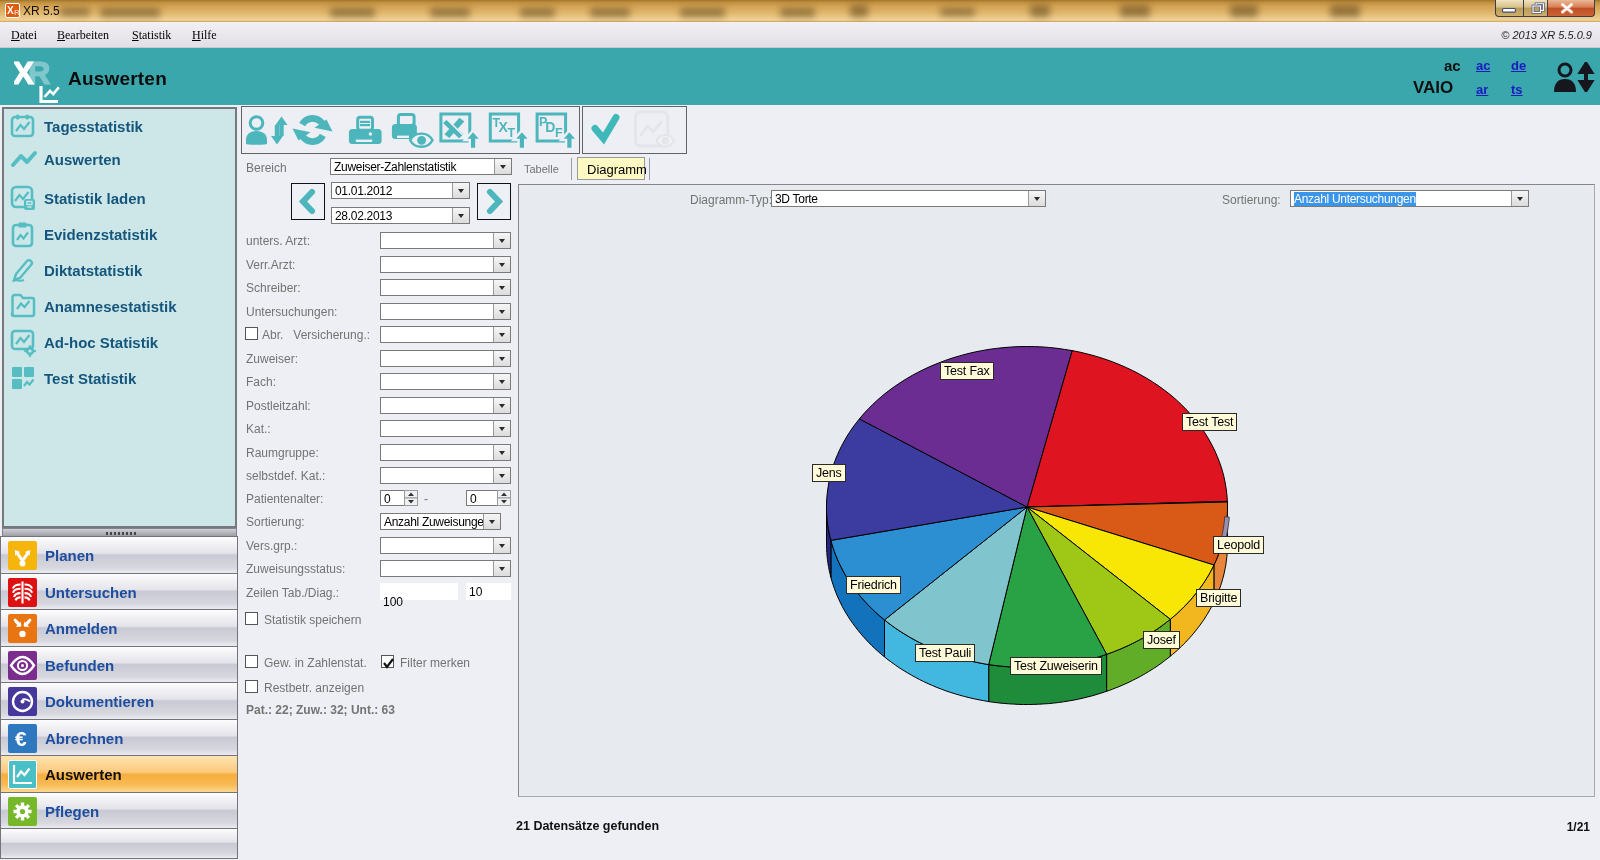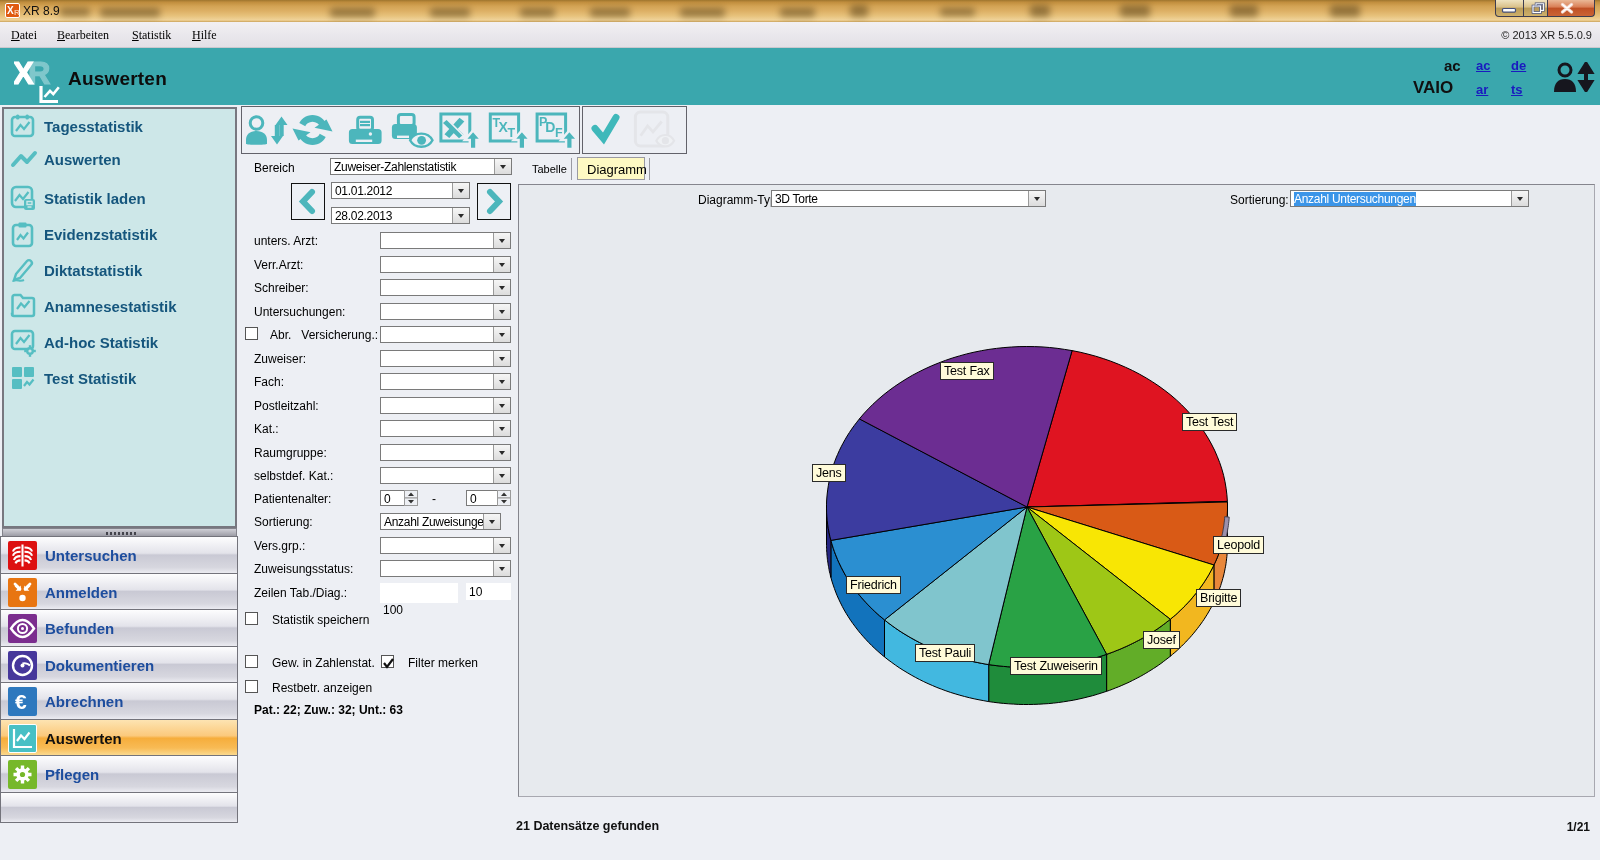--- a/index.html
+++ b/index.html
@@ -15,21 +15,21 @@
 .winbtn { position:absolute; top:0; height:17px; border:1px solid #3c3c50; border-top:none; }
 #btn-min  { left:1495px; width:29px; border-radius:0 0 0 4px; background:linear-gradient(#efe3c0,#d9c089 45%,#b99b58 50%,#cfb06a); }
 #btn-max  { left:1523px; width:25px; background:linear-gradient(#efe3c0,#d9c089 45%,#b99b58 50%,#cfb06a); }
 #btn-close{ left:1547px; width:48px; border-radius:0 0 4px 0; background:linear-gradient(#eab896,#d97d54 45%,#bf4f24 50%,#ca6436); }
 
 
 #menubar { position:absolute; left:0; top:22px; width:1600px; height:26px;
   background:linear-gradient(#f2f0f3,#e9e7ec 55%,#e2e0e6); border-bottom:1px solid #cac8ce; font-size:12px; color:#000; }
 #menubar span.mi { position:absolute; top:6px;font-family:Liberation Serif, serif; }
 #menubar u { text-decoration:underline; }
-#copyright { position:absolute; top:7px; right:8px; font-size:11px; color:#222; }
+#copyright { position:absolute; top:7px; right:8px; font-size:11px; color:#222;font-style:italic; }
 
 
 #header { position:absolute; left:0; top:48px; width:1600px; height:57px; background:#3aa7ad; }
 #hdr-title { position:absolute; left:68px; top:20px; font-size:19px; font-weight:bold; color:#0d0d0d; letter-spacing:0.2px; }
 #logo { position:absolute; left:14px; top:7px; width:48px; height:46px; }
 .hlink { color:#1a1abf; text-decoration:underline; font-weight:bold; font-size:13px; position:absolute; }
 .htxt  { color:#101010; font-weight:bold; position:absolute; }
 
 
 #sidebar { position:absolute; left:2px; top:107px; width:235px; height:421px;
@@ -47,21 +47,21 @@
 .navbtn.empty { height:31px; }
 .navbtn.active { background:linear-gradient(#fde4b2,#fbc97c 45%,#f6ad3c 52%,#f8bb55 80%,#fbd98e); }
 .navbtn .nicon { position:absolute; left:7px; top:4px; width:29px; height:29px; border-radius:2px; }
 .navbtn .nlbl { position:absolute; left:44px; top:10px; font-size:15px; font-weight:bold; color:#1d4d9e; }
 .navbtn.active .nlbl { color:#111; }
 
 
 #toolbar1 { position:absolute; left:241px; top:106px; width:339px; height:48px; border:1px solid #62626a; }
 #toolbar2 { position:absolute; left:582px; top:106px; width:105px; height:48px; border:1px solid #62626a; }
 
-.flabel { position:absolute; font-size:12px; color:#000000; white-space:nowrap;margin-left:8px; }
+.flabel { position:absolute; font-size:12px; color:#737373; white-space:nowrap; }
 .combo { position:absolute; height:17px; background:#fff; border:1px solid #7a7a7a; }
 .combo .txt { position:absolute; left:3px; top:1px; font-size:12px; white-space:nowrap; letter-spacing:-0.3px; }
 .combo .btn { position:absolute; right:0; top:0; width:17px; height:15px; background:linear-gradient(#f6f6f6,#dcdcdc); border-left:1px solid #9a9a9a; }
 .combo .btn:after { content:""; position:absolute; left:5px; top:6px; border:3.5px solid transparent; border-top:4px solid #2a2a2a; }
 
 .cbox { position:absolute; width:13px; height:13px; background:#fff; border:1px solid #555; }
 #chartpanel { position:absolute; left:518px; top:184px; width:1077px; height:613px;
   background:#e7eaee; border:1px solid #85858d; border-right:1px solid #a8a8b0; border-bottom:1px solid #a8a8b0; }
 
 .plabel { position:absolute; background:#fffbd9; border:1px solid #2a2a2a; font-size:12.5px; line-height:14px; color:#000;
@@ -85,21 +85,21 @@
     <div class="blob" style="left:850px;top:5px;width:18px;height:12px"></div>
     <div class="blob" style="left:940px;top:8px;width:35px;height:8px"></div>
     <div class="blob" style="left:1030px;top:5px;width:20px;height:12px"></div>
     <div class="blob" style="left:1120px;top:5px;width:30px;height:12px"></div>
     <div class="blob" style="left:1230px;top:5px;width:28px;height:12px"></div>
     <div class="blob" style="left:1330px;top:5px;width:30px;height:12px"></div>
     <div id="tb-icon">
         <span style="position:absolute;left:1px;top:0">X</span>
         <span style="position:absolute;left:8px;top:2px;font-size:8px;color:#f8c9a8">R</span>
       </div>
-    <div id="tb-title">XR 8.9</div>
+    <div id="tb-title">XR 5.5</div>
     <div class="winbtn" id="btn-min"></div>
     <div class="winbtn" id="btn-max"></div>
     <div class="winbtn" id="btn-close"></div>
     <svg style="position:absolute;left:1495px;top:0;width:100px;height:17px" viewBox="0 0 100 17">
       <rect x="7.5" y="8.5" width="13" height="3.6" rx="1" fill="#fdfdfd" stroke="#46507a" stroke-width="1.2"></rect>
       <g fill="none">
           <rect x="38" y="6" width="7.5" height="6.5" stroke="#46507a" stroke-width="2.6"></rect>
           <rect x="38" y="6" width="7.5" height="6.5" stroke="#fff" stroke-width="1.2"></rect>
       <path d="M41 6 v-2.2 h7.6 v6.6 h-2.6" stroke="#46507a" stroke-width="2.4"></path>
           <path d="M41 6 v-2.2 h7.6 v6.6 h-2.6" stroke="#fff" stroke-width="1.1"></path>
@@ -226,20 +226,33 @@
           </g>
         </svg>
       <span class="lbl">Test Statistik</span>
     </div>
   </div>
   <div id="splitter">
       <div class="dots"></div>
     </div>
   <div id="navbtns">
     <div class="navbtn">
+        <div class="nicon" style="background:#f6b50d">
+      <svg width="29" height="29" viewBox="0 0 29 29">
+        <g stroke="#fff" stroke-width="3" fill="none">
+              <path d="M14.5 19.5 L9.6 12.9 M14.5 19.5 L19.4 12.9"></path>
+            </g>
+        <path d="M6.8 9.0 L12.1 11.1 L7.2 14.7 z" fill="#fff"></path>
+        <path d="M22.2 9.0 L16.9 11.1 L21.8 14.7 z" fill="#fff"></path>
+        <circle cx="14.5" cy="22.5" r="3" fill="#fff"></circle>
+          </svg>
+    </div>
+        <span class="nlbl">Planen</span>
+      </div>
+    <div class="navbtn">
         <div class="nicon" style="background:#dd1111">
       <svg width="29" height="29" viewBox="0 0 29 29">
             <g stroke="#fff" stroke-width="2.1" fill="none">
         <path d="M14.5 3.5 v22"></path>
         <path d="M12.5 6.5 C7.5 6.5 5.5 8.5 5 10.5 M16.5 6.5 C21.5 6.5 23.5 8.5 24 10.5"></path>
         <path d="M12.5 10.8 C7.5 10.8 5.5 12.8 5 14.8 M16.5 10.8 C21.5 10.8 23.5 12.8 24 14.8"></path>
         <path d="M12.5 15.1 C8.5 15.1 6.5 17.1 6 19.1 M16.5 15.1 C20.5 15.1 22.5 17.1 23 19.1"></path>
         <path d="M12.5 19.4 C9.5 19.4 8 20.9 7.5 22.4 M16.5 19.4 C19.5 19.4 21 20.9 21.5 22.4"></path>
             </g>
           </svg>
@@ -479,21 +492,21 @@
     </div>
   <span class="flabel" style="left:246px;top:539px">Vers.grp.:</span>
   <div class="combo" style="left:380px;top:537px;width:131px">
       <span class="btn"></span>
     </div>
   <span class="flabel" style="left:246px;top:562px">Zuweisungsstatus:</span>
   <div class="combo" style="left:380px;top:560px;width:131px">
       <span class="btn"></span>
     </div>
   <span class="flabel" style="left:246px;top:586px">Zeilen Tab./Diag.:</span>
-  <div style="position:absolute;left:380px;top:583px;width:78px;height:17px;background:#fff;font-size:12px;padding:20px 0 0 3px">100</div>
+  <div style="position:absolute;left:380px;top:583px;width:78px;height:17px;background:#fff;font-size:12px;padding:12px 0 0 3px">100</div>
   <div style="position:absolute;left:466px;top:583px;width:45px;height:17px;background:#fff;font-size:12px;padding:2px 0 0 3px">10</div>
   <div class="cbox" style="left:245px;top:612px"></div>
   <span class="flabel" style="left:264px;top:613px">Statistik speichern</span>
 
   <div class="cbox" style="left:245px;top:655px"></div>
   <span class="flabel" style="left:264px;top:656px">Gew. in Zahlenstat.</span>
   <div class="cbox" style="left:381px;top:655px"><svg width="13" height="13" viewBox="0 0 13 13">
         <path d="M2 6 l3 4 l6-8" stroke="#111" stroke-width="2.2" fill="none"></path>
       </svg></div>
   <span class="flabel" style="left:400px;top:656px">Filter merken</span>

